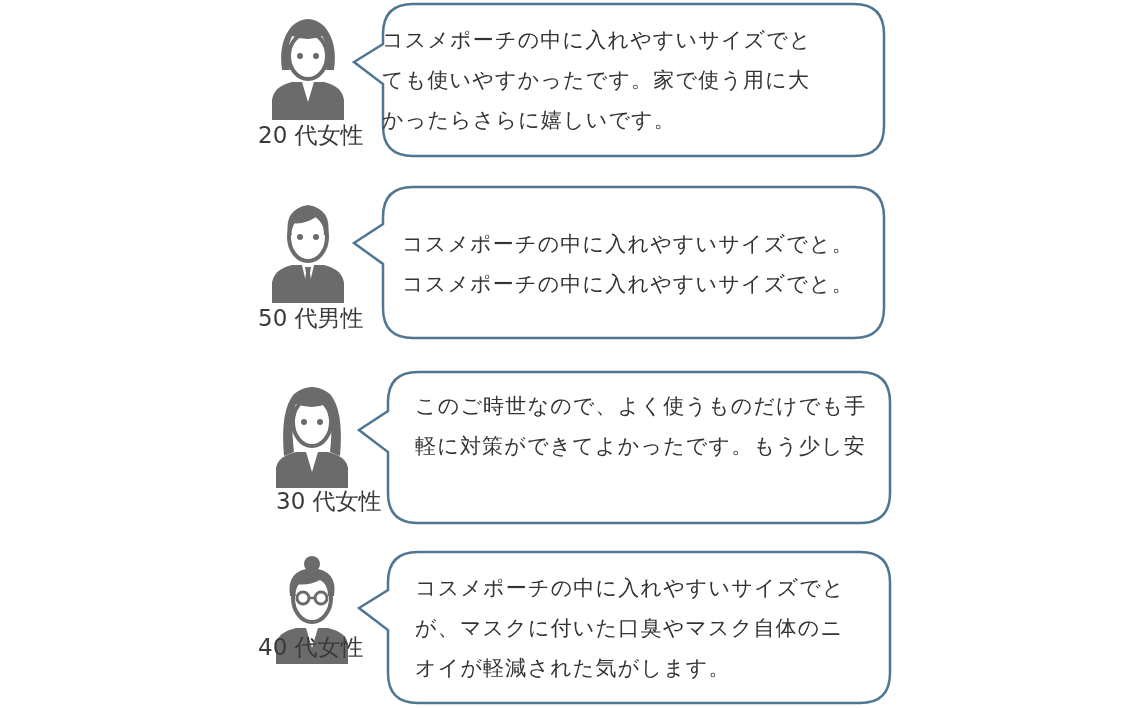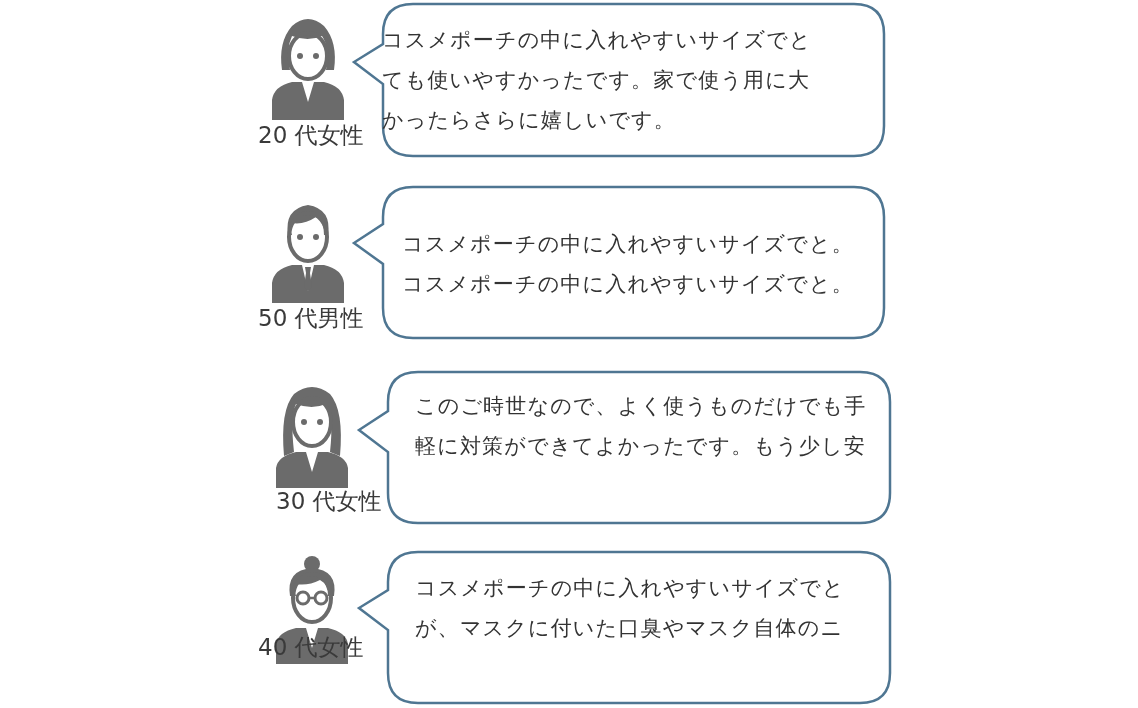--- a/index.html
+++ b/index.html
@@ -90,14 +90,15 @@
       <path d="M4 108 L4 88 Q6 76 24 72 L34 72 L40 92 L46 72 L56 72 Q74 76 76 88 L76 108 Z" fill="#6b6b6b"></path>
     </svg>
   </div>
   <div class="label" style="left:258px; top:632px;">40 代女性</div>
   <svg class="bubble-svg" style="left:0; top:0;" width="1138" height="708">
     <path d="M418 552 L860 552 Q890 552 890 582 L890 673 Q890 703 860 703 L418 703 Q388 703 388 673 L388 630 L359 608 L388 590 L388 582 Q388 552 418 552 Z" fill="#ffffff" stroke="#4f7692" stroke-width="2.5"></path>
   </svg>
   <div class="bubble-text" style="left:415px; top:568px;">
     <div>コスメポーチの中に入れやすいサイズでと</div>
     <div>が、マスクに付いた口臭やマスク自体のニ</div>
+    <div>オイが軽減された気がします。</div>
   </div>
 </div>
 
 </body></html>

